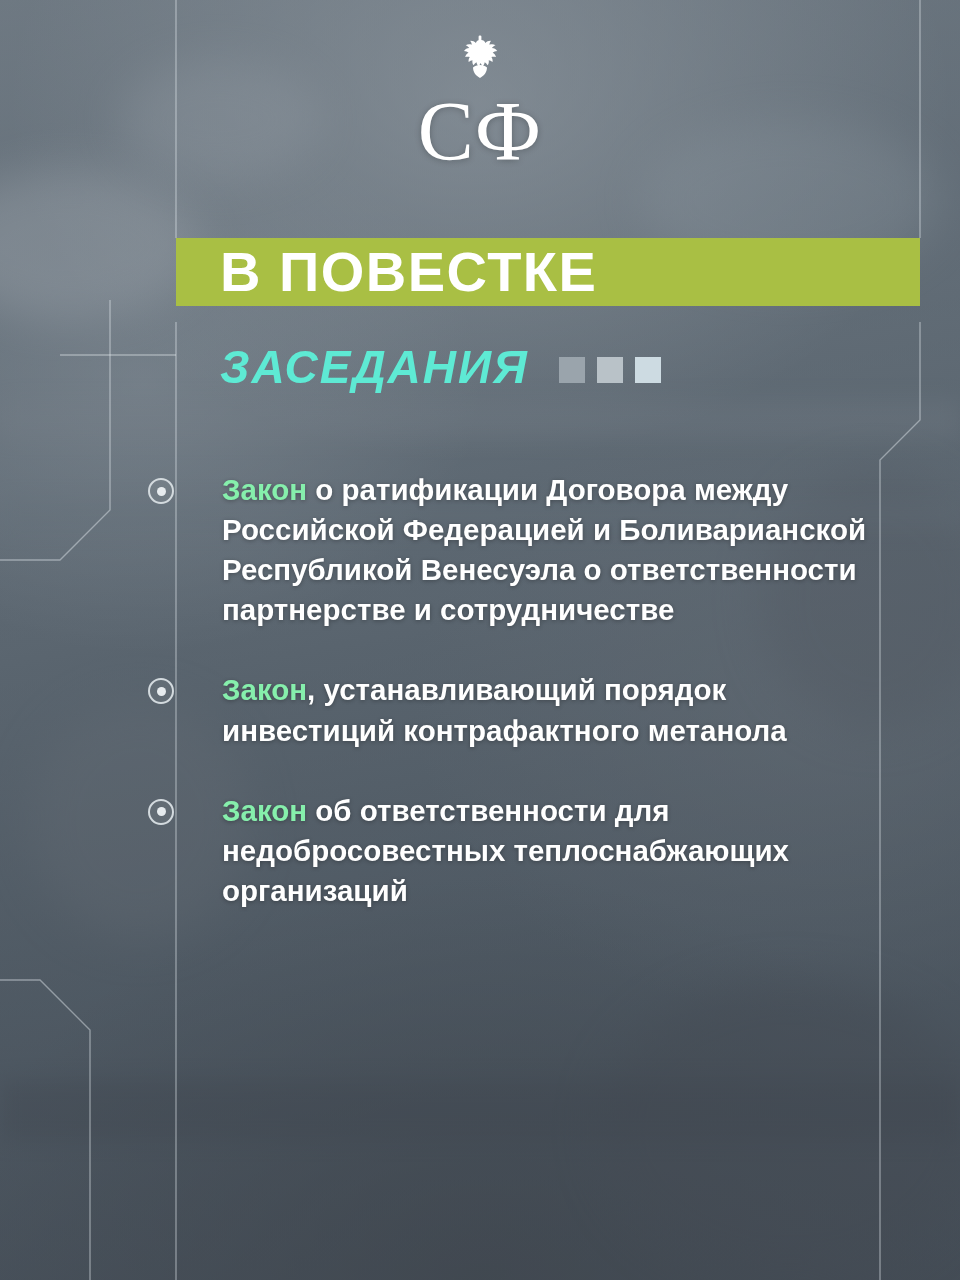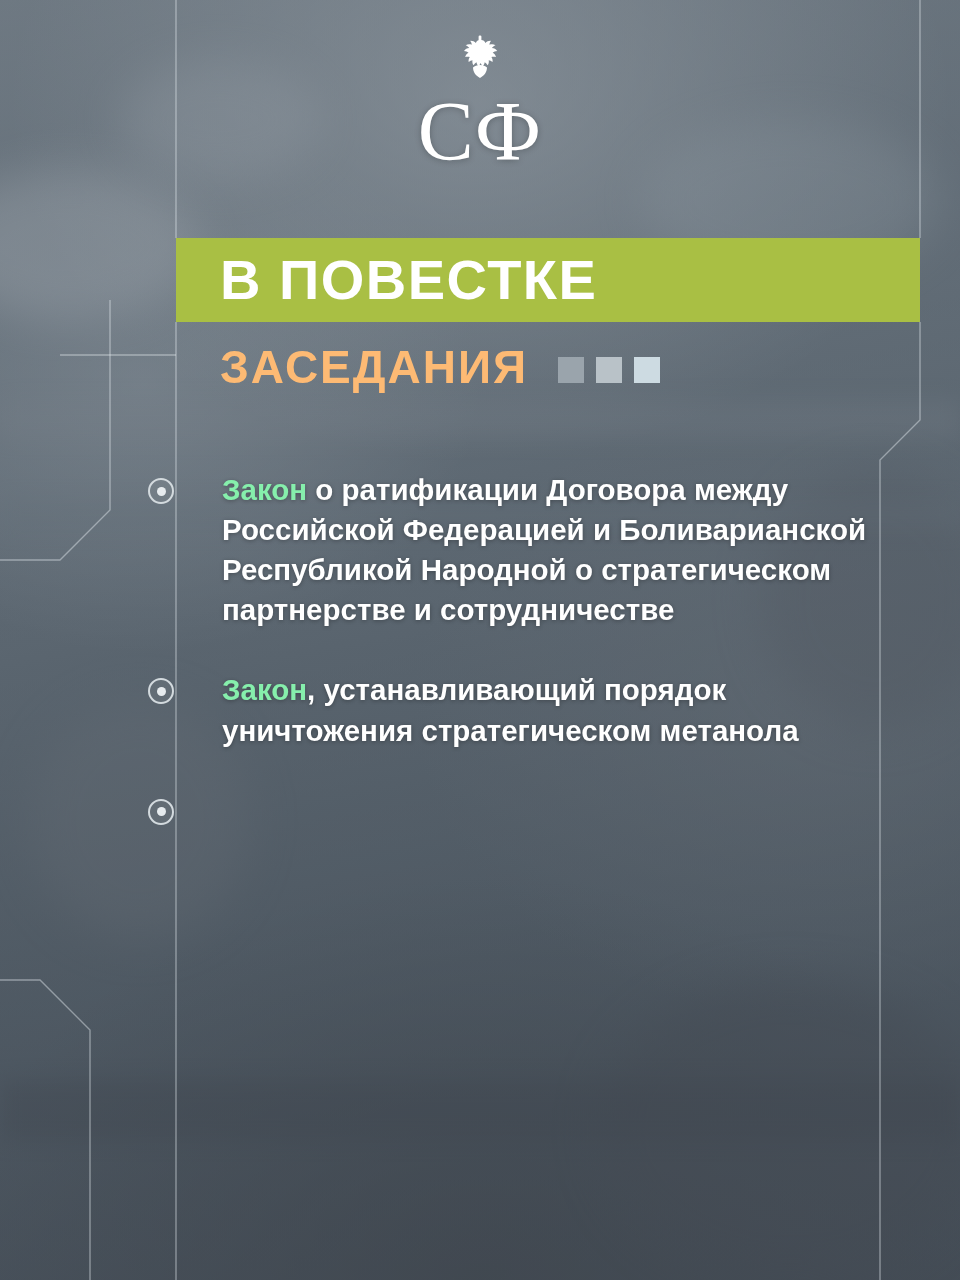--- a/index.html
+++ b/index.html
@@ -81,21 +81,21 @@
     letter-spacing: 1px;
     margin-top: 2px;
     text-shadow: 0 1px 6px rgba(0,0,0,0.25);
   }
 
   .title-bar {
     position: absolute;
     left: 176px;
     top: 238px;
     width: 744px;
-    height: 84px;
+    height: 68px;
     background: #a9bf44;
     display: flex;
     align-items: center;
   }
   .title-bar .t {
     color: #ffffff;
     font-size: 56px;
     font-weight: bold;
     letter-spacing: 1.5px;
     margin-left: 44px;
@@ -104,25 +104,26 @@
 
   .subtitle-row {
     position: absolute;
     left: 220px;
     top: 344px;
     display: flex;
     align-items: center;
     gap: 30px;
   }
   .subtitle-row .sub {
-    color: #fdba74;
+    color: #5eead4;
     font-size: 46px;
     font-weight: bold;
     letter-spacing: 2px;
     line-height: 1;
+    font-style: italic;
   }
   .squares {
     display: flex;
     gap: 12px;
     align-items: center;
     margin-top: 6px;
   }
   .sq { width: 26px; height: 26px; }
   .sq.s1 { background: #9aa4ac; }
   .sq.s2 { background: #b9c2c8; }
@@ -230,29 +231,30 @@
         <div class="sq s1"></div>
         <div class="sq s2"></div>
         <div class="sq s3"></div>
       </div>
     </div>
 
     <div class="list">
 
       <div class="item">
         <div class="bullet"></div>
-        <div class="text"><span class="kw">Закон</span><span> о ратификации Договора между Российской Федерацией и Боливарианской Республикой Народной о стратегическом партнерстве и сотрудничестве</span></div>
+        <div class="text"><span class="kw">Закон</span><span> о ратификации Договора между Российской Федерацией и Боливарианской Республикой Венесуэла о ответственности партнерстве и сотрудничестве</span></div>
       </div>
 
 
       <div class="item">
         <div class="bullet"></div>
-        <div class="text"><span class="kw">Закон</span><span>, устанавливающий порядок уничтожения стратегическом метанола</span></div>
+        <div class="text"><span class="kw">Закон</span><span>, устанавливающий порядок инвестиций контрафактного метанола</span></div>
       </div>
 
       <div class="item">
         <div class="bullet"></div>
+        <div class="text"><span class="kw">Закон</span><span> об ответственности для недобросовестных теплоснабжающих организаций</span></div>
       </div>
 
     </div>
 
   </div>
 </div>
 
 </body></html>

